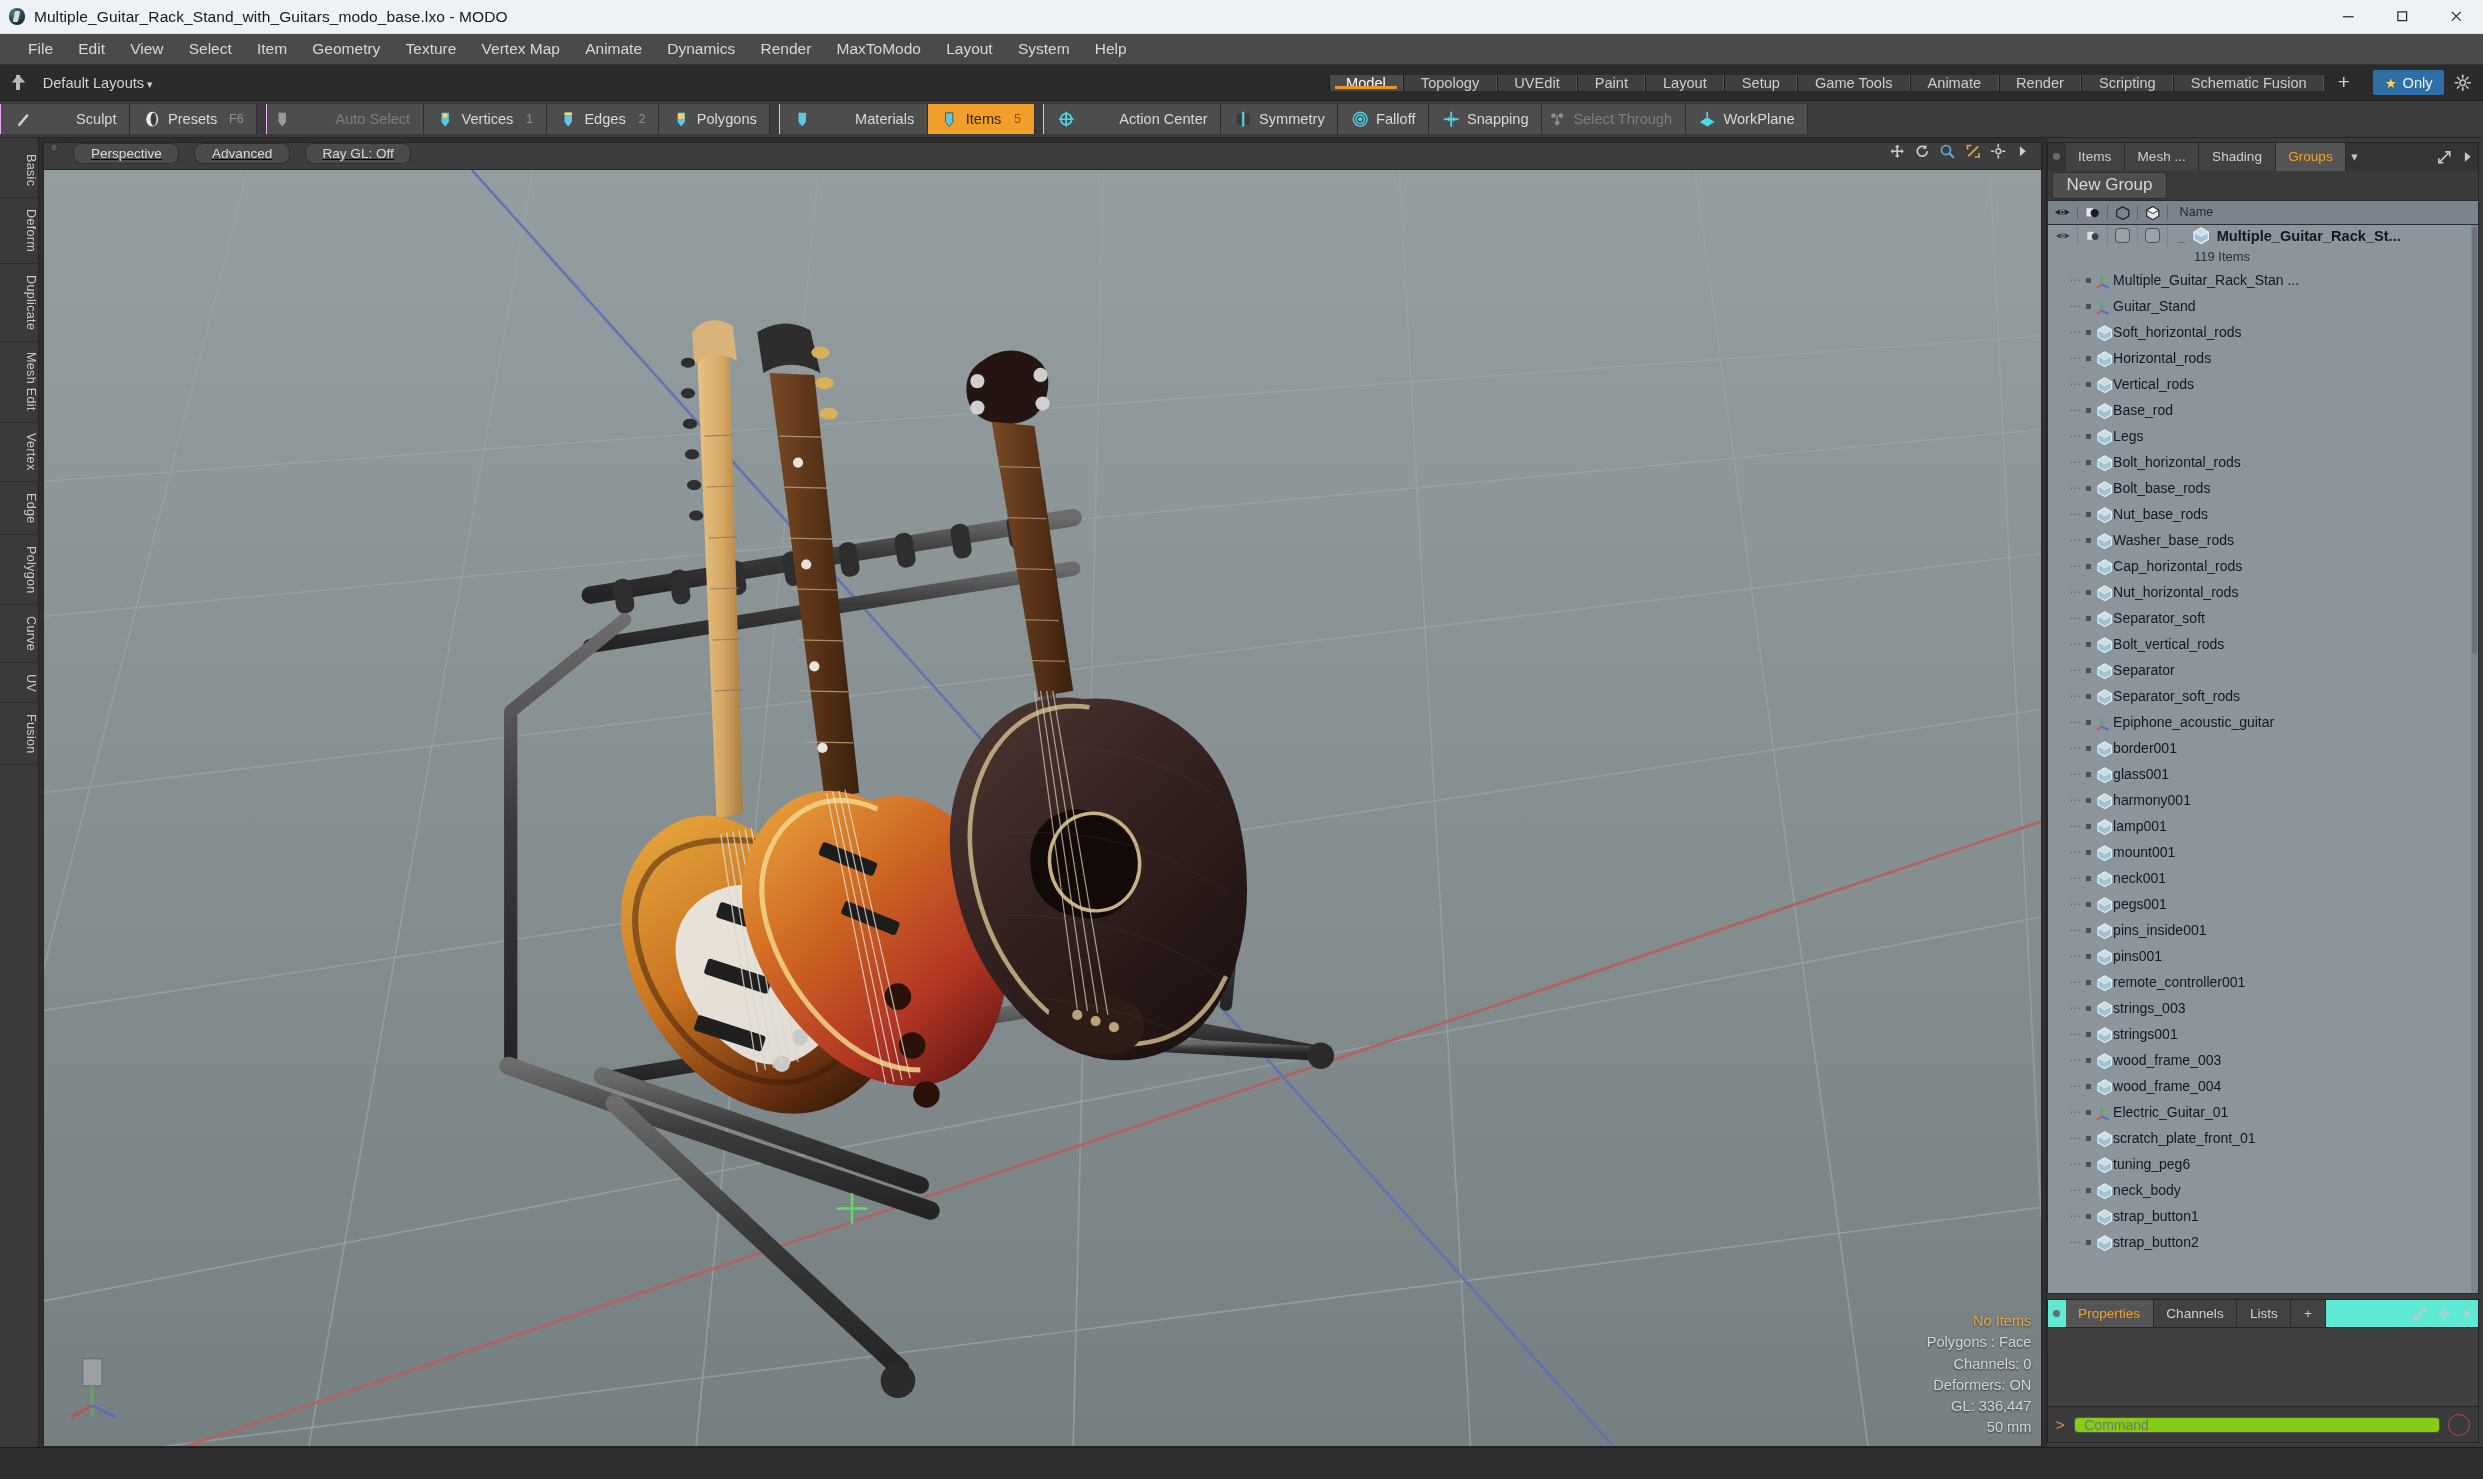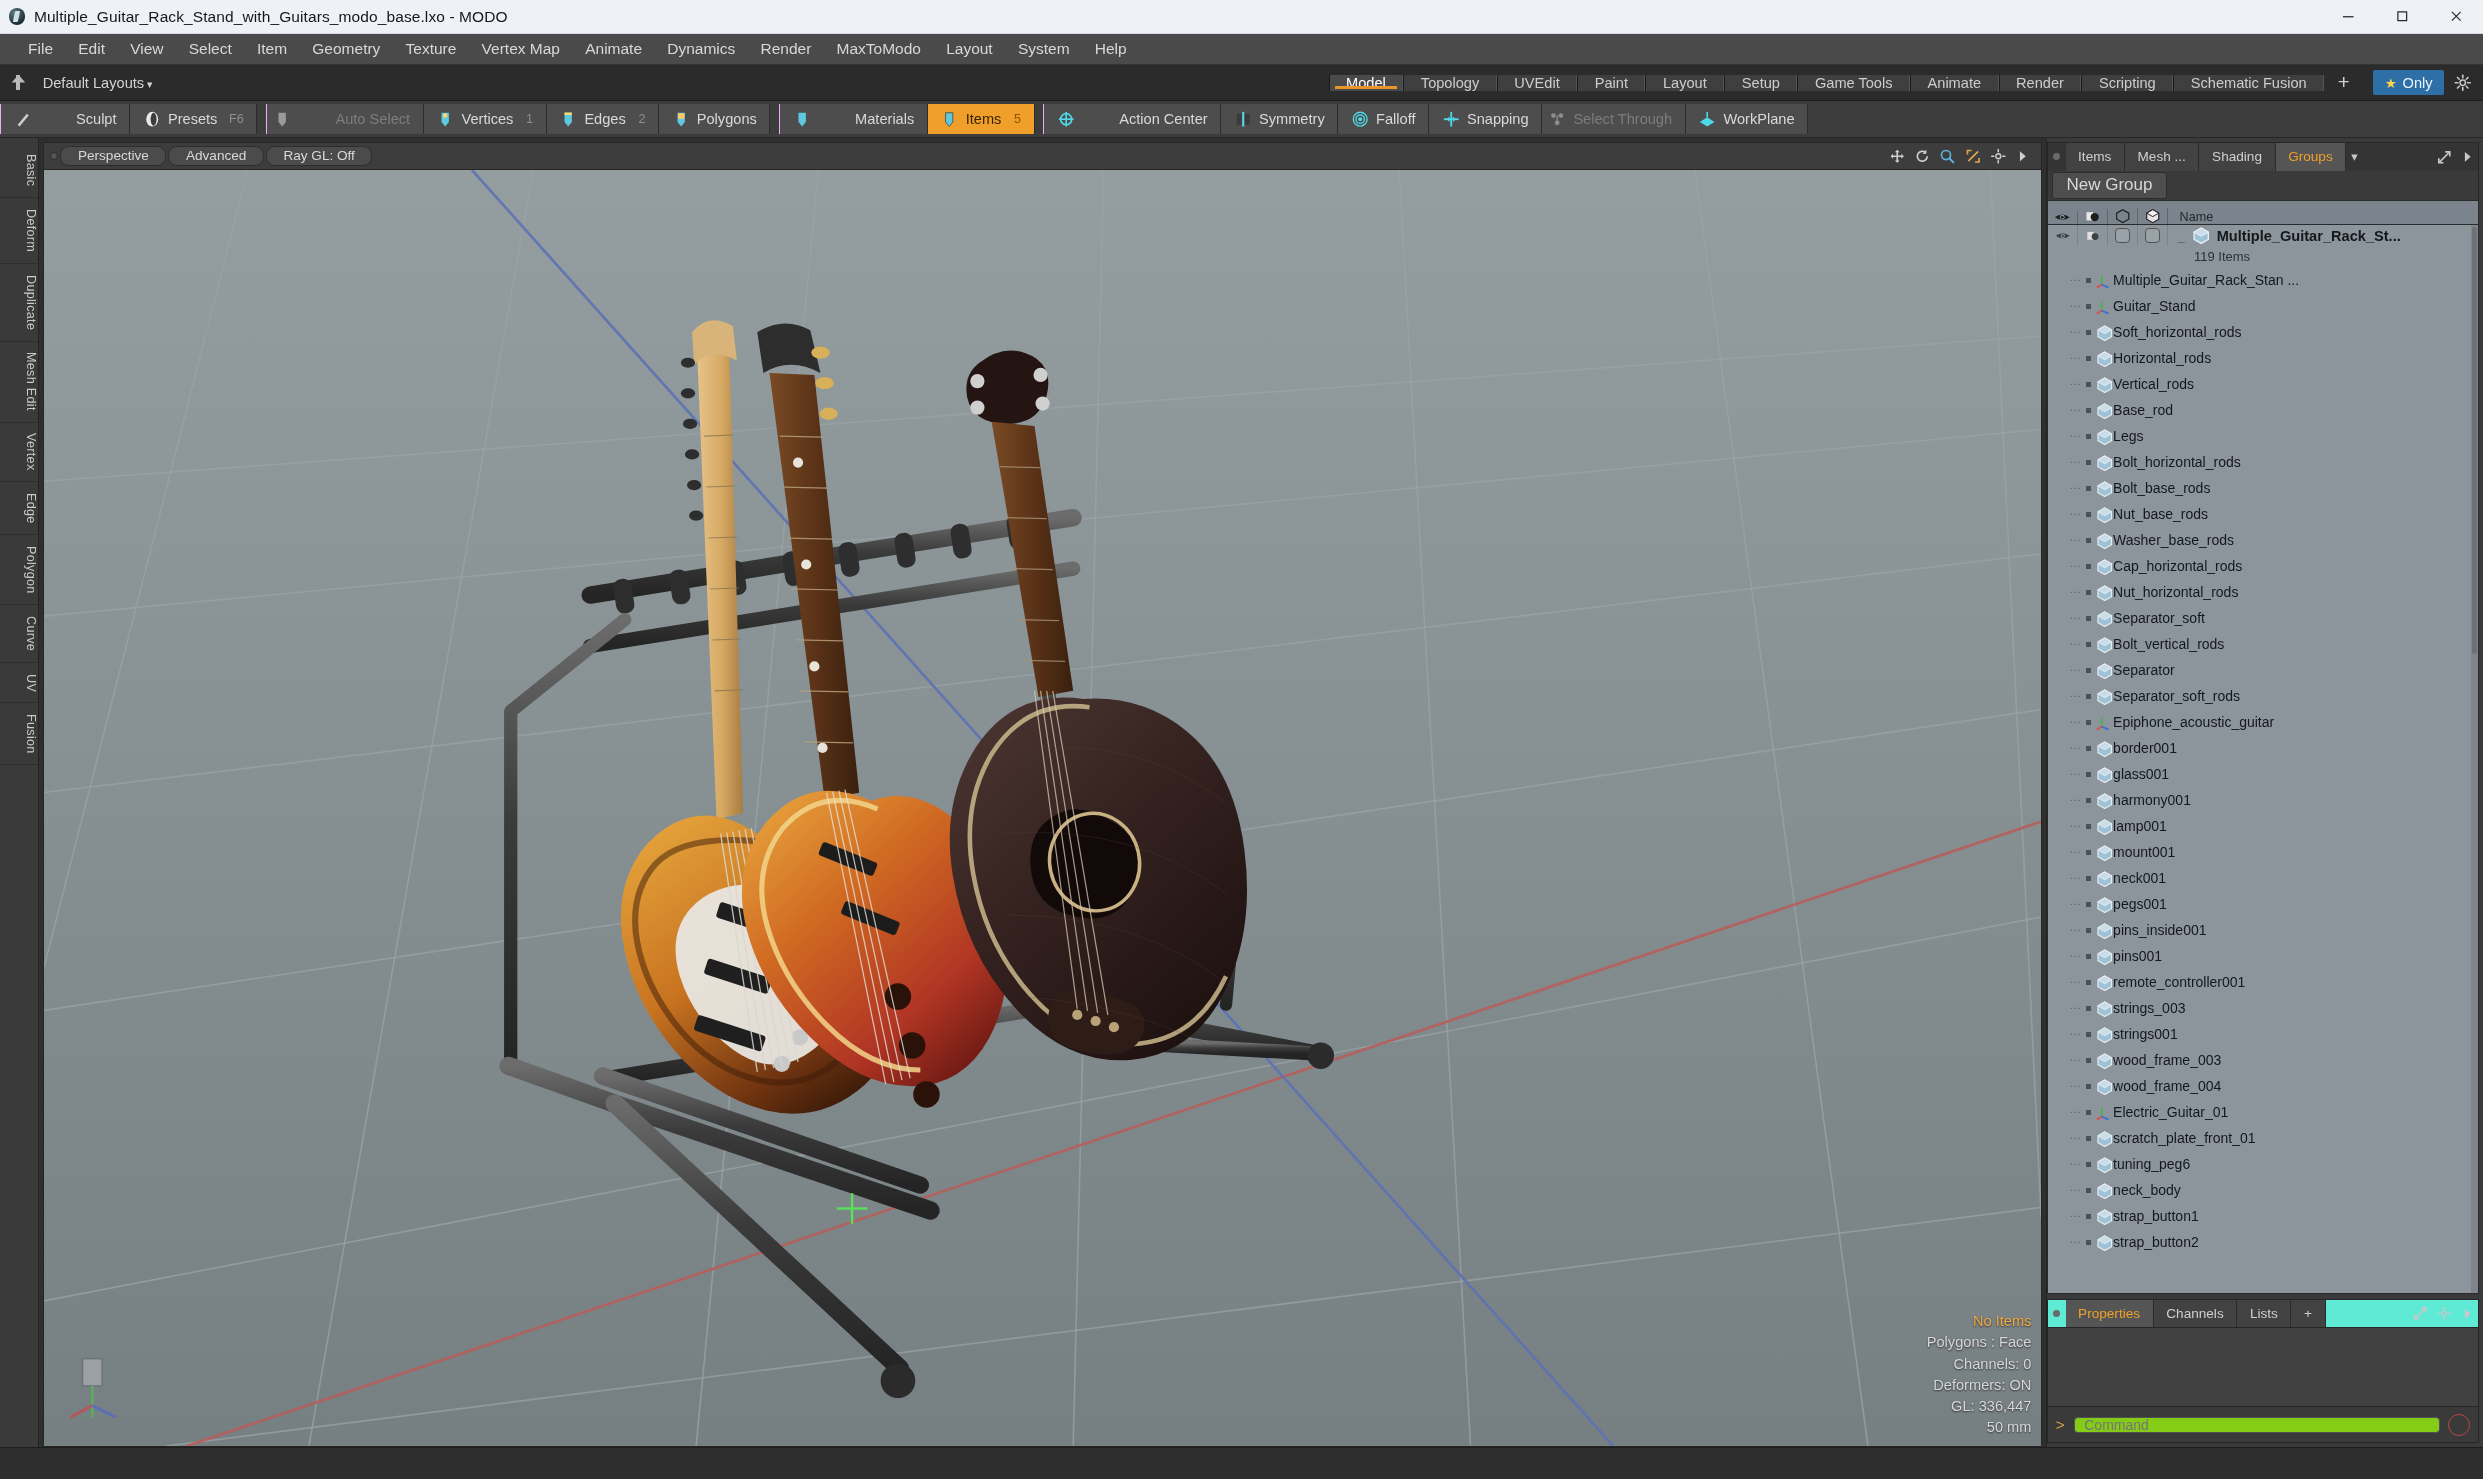--- a/index.html
+++ b/index.html
@@ -107,22 +107,22 @@
               border-right: 1px solid #242424; padding-top: 5.8px; }
   .rail-item {
     writing-mode: vertical-rl; text-orientation: mixed;
     font-size: 12.6px; color: #c9c9c9; padding: 10.7px 0; text-align: center;
     border-bottom: 1px solid #2e2e2e; letter-spacing: 0.3px;
   }
 
   
   .viewcol { flex: 1 1 auto; display: flex; flex-direction: column; min-width: 0; padding: 3.9px 3.9px 0 3.9px; }
   .vp-header {
-    height: 27px; flex: 0 0 27px; display: flex; align-items: center;
-    background: #3d3d3d; border: 1px solid #262626; border-bottom: none; padding: 0 5.8px; gap: 2px;
+    height: 27px; flex: 0 0 27px; display: flex; align-items: flex-start;
+    background: #3d3d3d; border: 1px solid #262626; border-bottom: none; padding: 0 5.8px; gap: 15px; text-decoration: underline;
   }
   .vp-dot { width: 8.7px; height: 8.7px; border-radius: 50%; background: #565656; border: 1px solid #2a2a2a; }
   .vp-chip {
     font-size: 13.6px; color: #d8d8d8; background: #4b4b4b; border: 1px solid #2d2d2d;
     border-radius: 8.7px; padding: 1.9px 16.5px;
   }
   .vp-spacer { flex: 1 1 auto; }
   .vp-tools { display: flex; align-items: center; gap: 8.7px; padding-right: 3.9px; }
   .vp-tools .ti { width: 16.5px; height: 16.5px; }
 
@@ -167,21 +167,21 @@
   .newgroup-row {
     height: 29px; flex: 0 0 29px; background: #3a3a3a; display: flex; align-items: center;
     border-left: 1px solid #262626; border-right: 1px solid #262626; padding: 2.9px 3.9px;
   }
   .newgroup-btn {
     font-size: 17px; color: #d8d8d8; background: #4e4e4e; border: 1px solid #2d2d2d;
     border-radius: 2.9px; padding: 2.9px 13.6px;
   }
 
   .tree-head {
-    height: 25px; flex: 0 0 25px; display: flex; align-items: flex-end;
+    height: 25px; flex: 0 0 25px; display: flex; align-items: center;
     background: #7b848c; border: 1px solid #2a2a2a;
     font-size: 12.6px; color: #1e1e1e;
   }
   .th-col { width: 30px; display: flex; align-items: center; justify-content: center;
             border-right: 1px solid #5e666d; }
   .th-name { flex: 1 1 auto; display: flex; align-items: center; padding-left: 11.6px; color: #24282c; }
 
   .tree {
     flex: 1 1 auto; overflow: hidden; background: #8d959c;
     border-left: 1px solid #2a2a2a; border-right: 1px solid #2a2a2a; border-bottom: 1px solid #2a2a2a;

